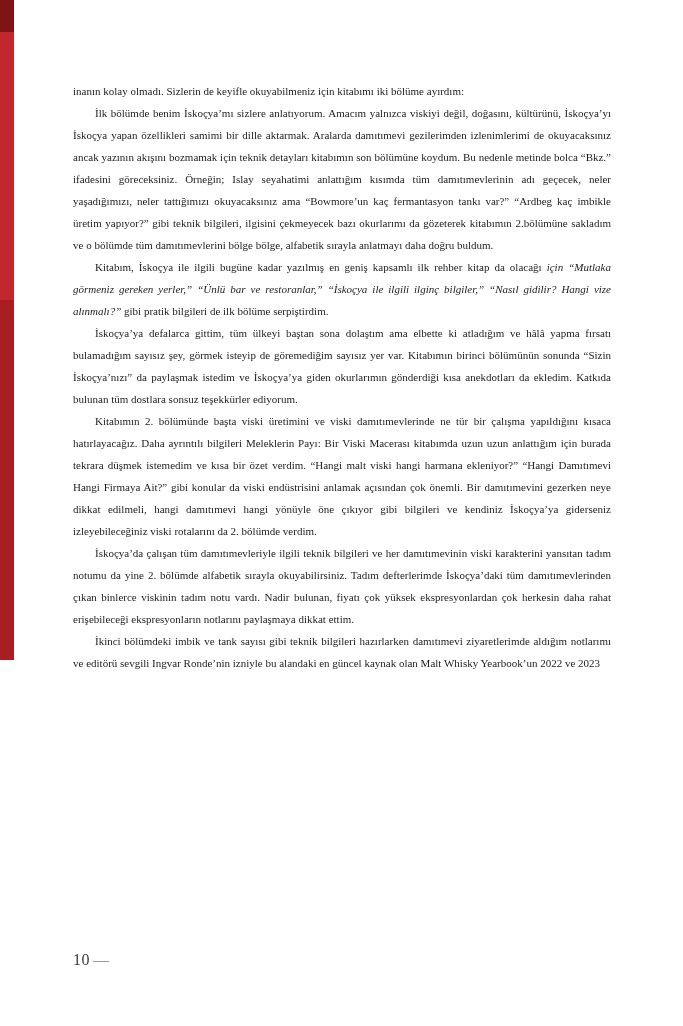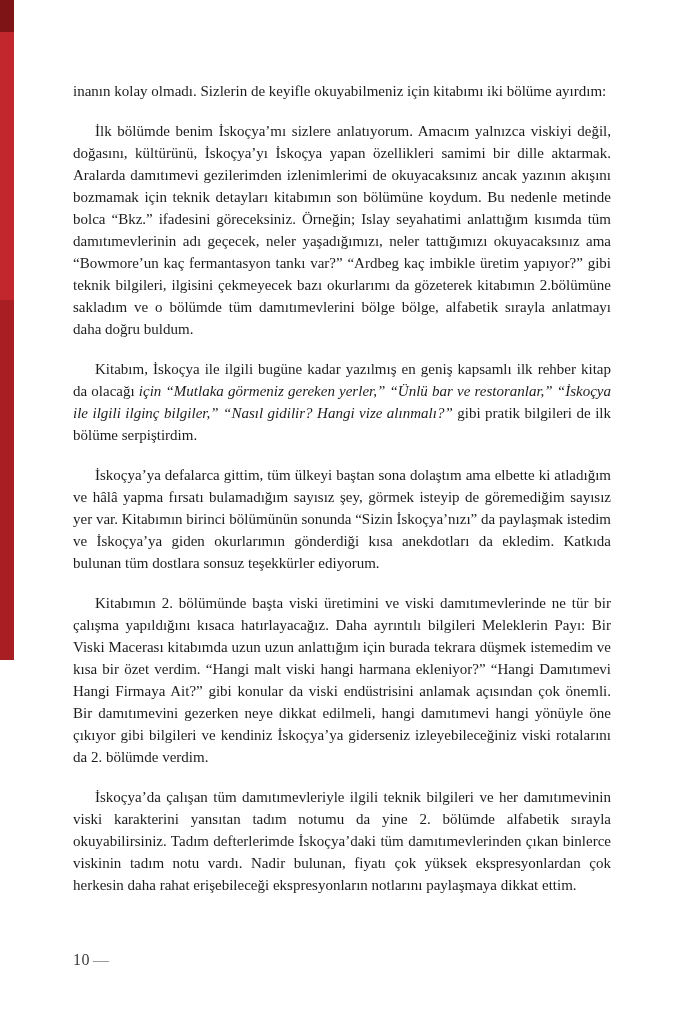--- a/index.html
+++ b/index.html
@@ -14,26 +14,26 @@
   .edge-bar {
     position: absolute; left: 0; top: 0;
     display: flex; flex-direction: column;
   }
   .edge-bar > div { width: 100%; }
   .text-block {
     position: absolute;
     left: 73px; top: 80px;
     width: 538px;
     color: #1c1c1c;
-    font-size: 15px;
+    font-size: 11px;
     line-height: 22px;
     text-align: justify;
   }
   .para { margin: 0; padding: 0; text-indent: 0; }
-  .para.indent { text-indent: 22px; margin-top: 18px; }
+  .para.indent { text-indent: 22px; }
   .italic { font-style: italic; }
   .page-footer {
     position: absolute;
     left: 73px; top: 951px;
     font-size: 16px;
     color: #3c3c3c;
     letter-spacing: 0.5px;
   }
   .page-footer .dash { color: #8c8c8c; margin-left: 3px; }
 </style>
@@ -47,18 +47,19 @@
       <div style="height: 360px; background: rgb(168, 30, 35);"></div>
     </div>
 
   <main class="text-block" id="text-block">
       <p class="para"><span>inanın kolay olmadı. Sizlerin de keyifle okuyabilmeniz için kitabımı iki bölüme ayırdım:</span></p>
       <p class="para indent"><span>İlk bölümde benim İskoçya’mı sizlere anlatıyorum. Amacım yalnızca viskiyi değil, doğasını, kültürünü, İskoçya’yı İskoçya yapan özellikleri samimi bir dille aktarmak. Aralarda damıtımevi gezilerimden izlenimlerimi de okuyacaksınız ancak yazının akışını bozmamak için teknik detayları kitabımın son bölümüne koydum. Bu nedenle metinde bolca “Bkz.” ifadesini göreceksiniz. Örneğin; Islay seyahatimi anlattığım kısımda tüm damıtımevlerinin adı geçecek, neler yaşadığımızı, neler tattığımızı okuyacaksınız ama “Bowmore’un kaç fermantasyon tankı var?” “Ardbeg kaç imbikle üretim yapıyor?” gibi teknik bilgileri, ilgisini çekmeyecek bazı okurlarımı da gözeterek kitabımın 2.bölümüne sakladım ve o bölümde tüm damıtımevlerini bölge bölge, alfabetik sırayla anlatmayı daha doğru buldum.</span></p>
       <p class="para indent"><span>Kitabım, İskoçya ile ilgili bugüne kadar yazılmış en geniş kapsamlı ilk rehber kitap da olacağı </span><span class="italic">için “Mutlaka görmeniz gereken yerler,” “Ünlü bar ve restoranlar,” “İskoçya ile ilgili ilginç bilgiler,” “Nasıl gidilir? Hangi vize alınmalı?”</span><span> gibi pratik bilgileri de ilk bölüme serpiştirdim.</span></p>
       <p class="para indent"><span>İskoçya’ya defalarca gittim, tüm ülkeyi baştan sona dolaştım ama elbette ki atladığım ve hâlâ yapma fırsatı bulamadığım sayısız şey, görmek isteyip de göremediğim sayısız yer var. Kitabımın birinci bölümünün sonunda “Sizin İskoçya’nızı” da paylaşmak istedim ve İskoçya’ya giden okurlarımın gönderdiği kısa anekdotları da ekledim. Katkıda bulunan tüm dostlara sonsuz teşekkürler ediyorum.</span></p>
       <p class="para indent"><span>Kitabımın 2. bölümünde başta viski üretimini ve viski damıtımevlerinde ne tür bir çalışma yapıldığını kısaca hatırlayacağız. Daha ayrıntılı bilgileri Meleklerin Payı: Bir Viski Macerası kitabımda uzun uzun anlattığım için burada tekrara düşmek istemedim ve kısa bir özet verdim. “Hangi malt viski hangi harmana ekleniyor?” “Hangi Damıtımevi Hangi Firmaya Ait?” gibi konular da viski endüstrisini anlamak açısından çok önemli. Bir damıtımevini gezerken neye dikkat edilmeli, hangi damıtımevi hangi yönüyle öne çıkıyor gibi bilgileri ve kendiniz İskoçya’ya giderseniz izleyebileceğiniz viski rotalarını da 2. bölümde verdim.</span></p>
       <p class="para indent"><span>İskoçya’da çalışan tüm damıtımevleriyle ilgili teknik bilgileri ve her damıtımevinin viski karakterini yansıtan tadım notumu da yine 2. bölümde alfabetik sırayla okuyabilirsiniz. Tadım defterlerimde İskoçya’daki tüm damıtımevlerinden çıkan binlerce viskinin tadım notu vardı. Nadir bulunan, fiyatı çok yüksek ekspresyonlardan çok herkesin daha rahat erişebileceği ekspresyonların notlarını paylaşmaya dikkat ettim.</span></p>
+      <p class="para indent"><span>İkinci bölümdeki imbik ve tank sayısı gibi teknik bilgileri hazırlarken damıtımevi ziyaretlerimde aldığım notlarımı ve editörü sevgili Ingvar Ronde’nin izniyle bu alandaki en güncel kaynak olan Malt Whisky Yearbook’un 2022 ve 2023</span></p>
     </main>
 
   <footer class="page-footer">
     <span>10</span><span class="dash">—</span>
   </footer>
 </div>
 
 </body></html>

